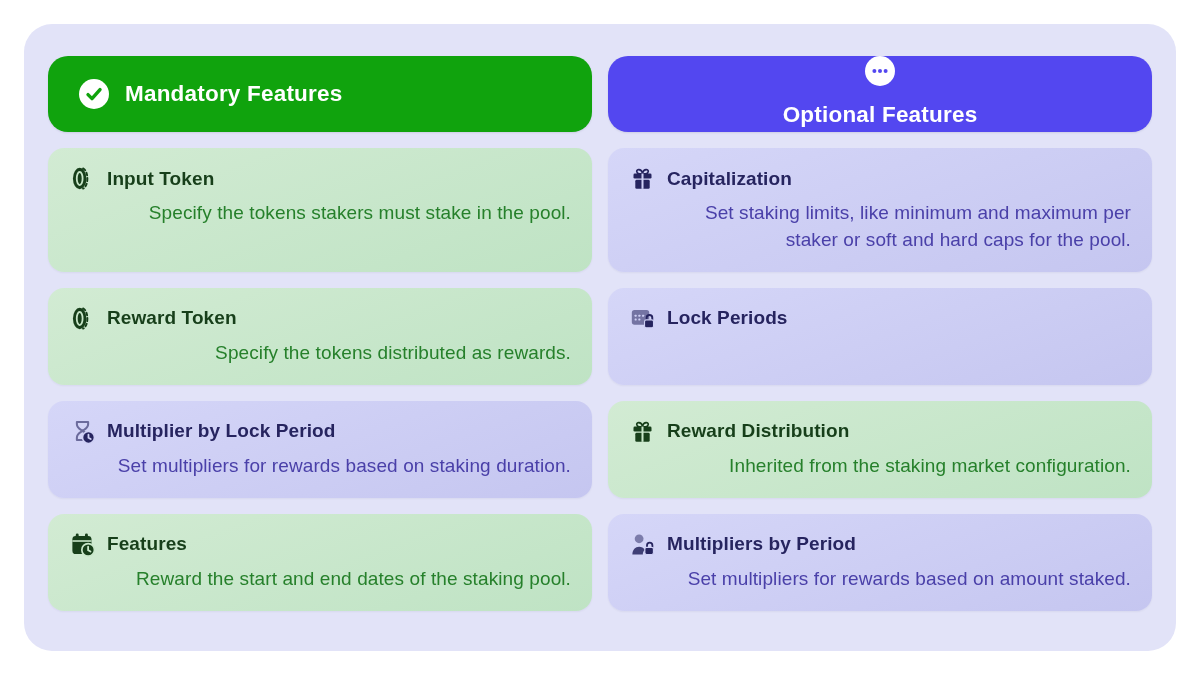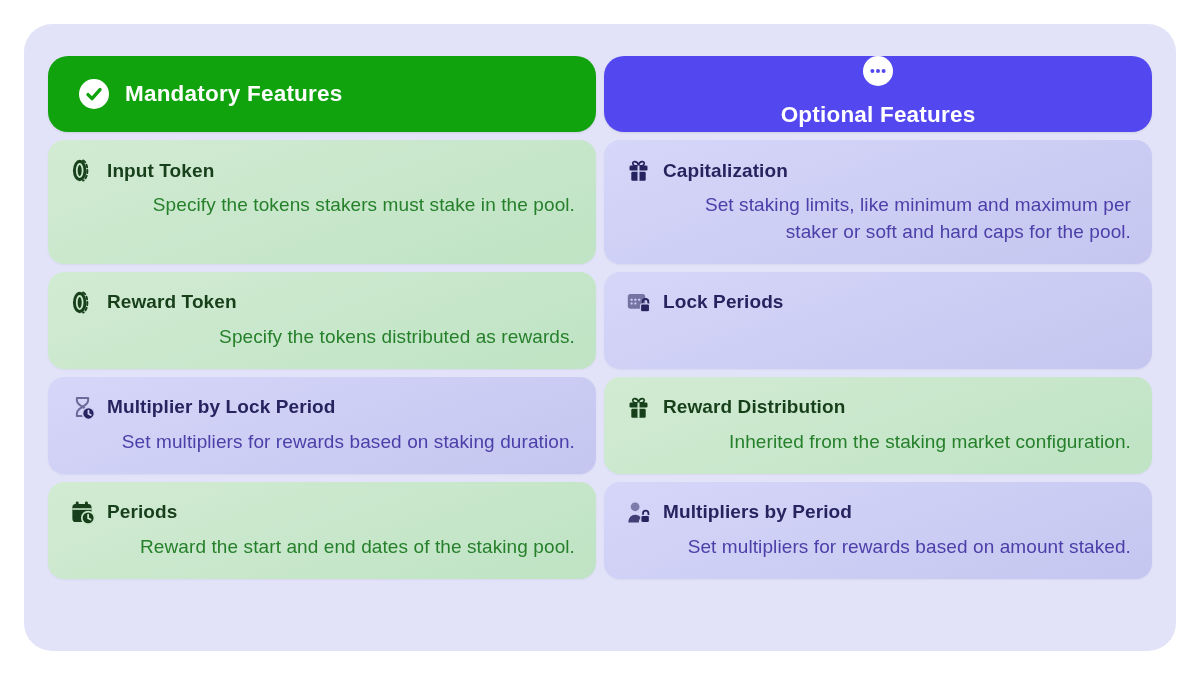--- a/index.html
+++ b/index.html
@@ -4,21 +4,21 @@
 <style>
   html,body{margin:0;padding:0;background:#ffffff;}
   body{width:1200px;height:675px;overflow:hidden;font-family:"Liberation Sans","DejaVu Sans",sans-serif;}
   .stage{position:relative;width:1200px;height:675px;background:#ffffff;}
   .container{
     position:absolute;left:24px;top:24px;width:1152px;height:627px;
     background:#e2e3f8;border-radius:28px;box-sizing:border-box;
     padding:32px 24px 28px 24px;
   }
   .grid{
-    display:grid;grid-template-columns:1fr 1fr;gap:8px;
+    display:grid;grid-template-columns:1fr 1fr;gap:16px;
     align-content:start;
   }
   .col-header{
     height:76px;border-radius:20px;display:flex;align-items:center;
     gap:16px;padding:0 31px;color:#ffffff;font-size:22.5px;font-weight:700;
     letter-spacing:.2px;box-shadow:0 1px 2px rgba(20,20,60,.10);
   }
   .col-header.green{background:#10a30d;}
   .col-header.purple{background:#5347f0;flex-direction:column;}
   .badge{
@@ -154,21 +154,21 @@
       <div class="card green">
         <div class="card-head">
           <svg class="card-icon" viewBox="0 0 24 24">
             <rect x="6" y="2.2" width="2.6" height="4" rx="1.3" fill="currentColor"></rect>
             <rect x="14.2" y="2.2" width="2.6" height="4" rx="1.3" fill="currentColor"></rect>
             <rect x="3" y="4.5" width="17" height="16" rx="3" fill="currentColor"></rect>
             <rect x="3" y="8.2" width="17" height="1.4" fill="var(--knock)"></rect>
             <circle cx="17" cy="16.8" r="5.6" fill="currentColor" stroke="var(--knock)" stroke-width="1.5"></circle>
             <path d="M17 14v3l2.1 1.2" fill="none" stroke="var(--knock)" stroke-width="1.6" stroke-linecap="round"></path>
           </svg>
-          <span class="card-title">Periods</span>
+          <span class="card-title">Features</span>
         </div>
         <div class="card-desc">Reward the start and end dates of the staking pool.</div>
       </div>
 
       <div class="card purple">
         <div class="card-head">
           <svg class="card-icon" viewBox="0 0 24 24">
             <circle cx="9" cy="6.9" r="3.9" fill="currentColor" opacity="0.5"></circle>
             <path d="M3 20.8c0-4.3 2.7-6.9 6-6.9 2.1 0 4 1 5.1 2.9-1.3.9-1.9 2.3-1.8 4z" fill="currentColor" opacity="0.85"></path>
             <path d="M16 14.7v-1.9a2.4 2.4 0 0 1 4.8 0v1.9" fill="none" stroke="currentColor" stroke-width="1.6"></path>

